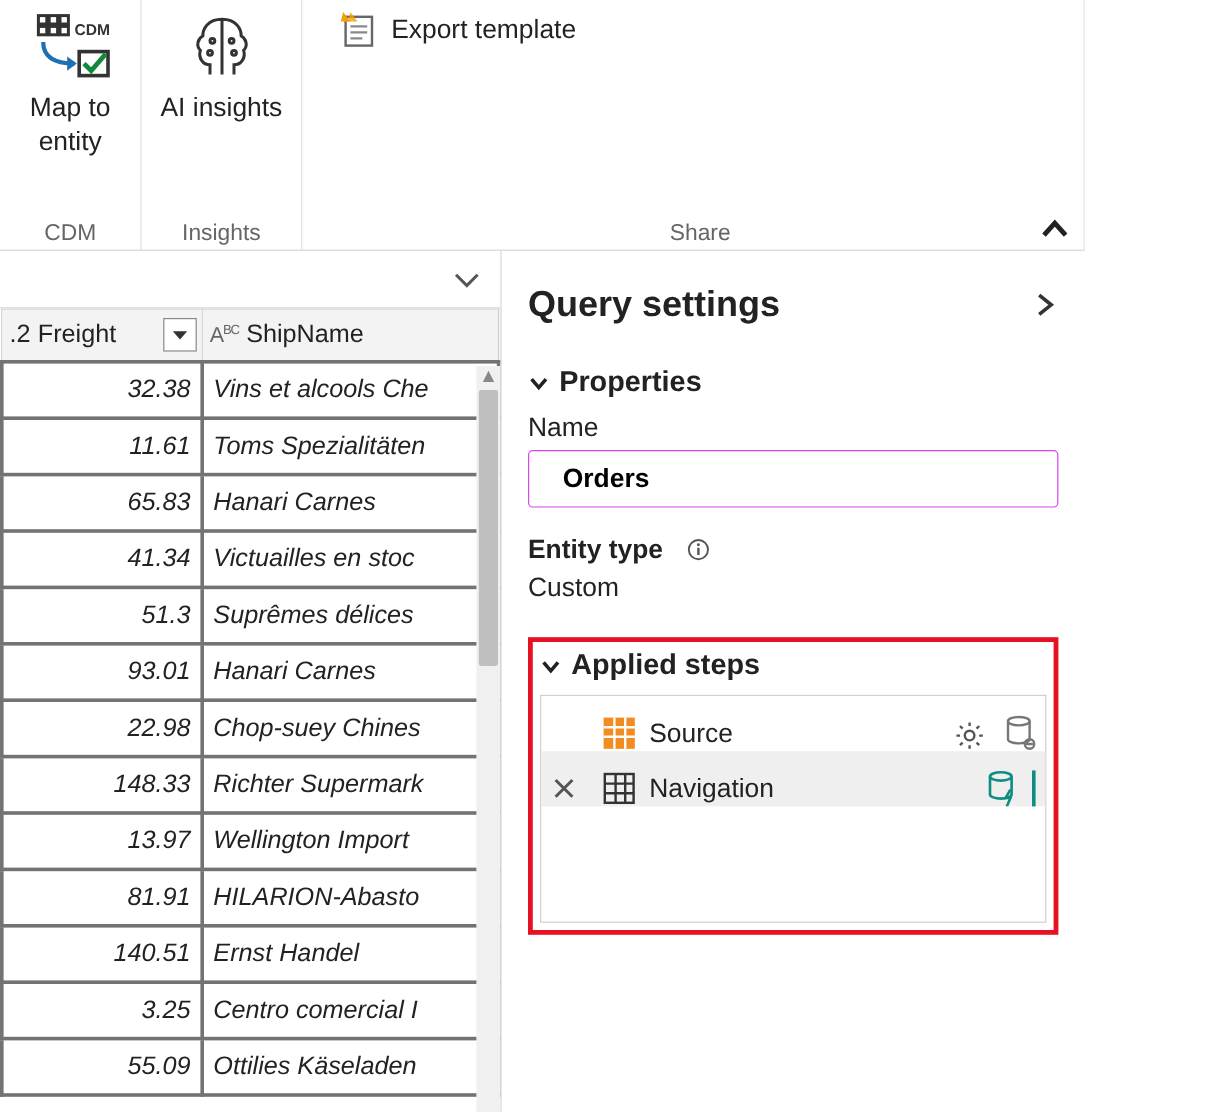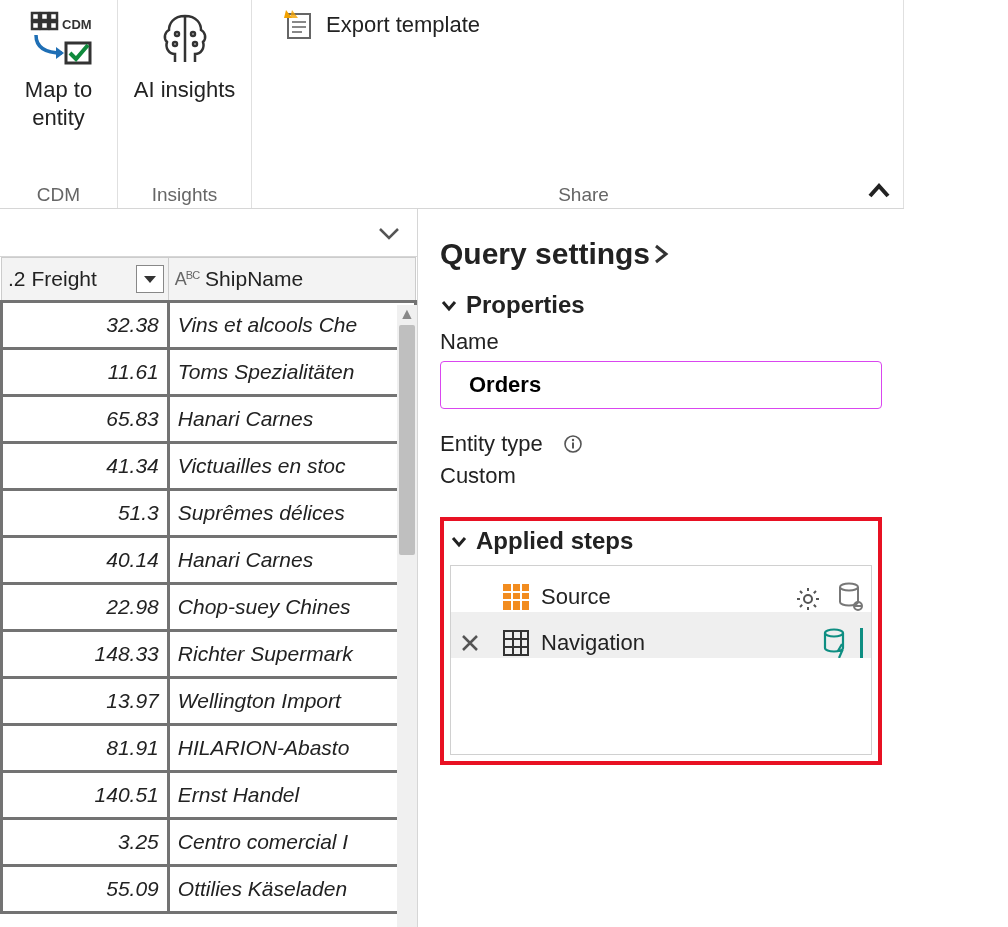--- a/index.html
+++ b/index.html
@@ -36,27 +36,27 @@
   table.data td { border: 3px solid #737373; padding: 6px 8px; font-size: 21px; height: 47px; white-space: nowrap; overflow: hidden; text-overflow: clip; font-style: italic; }
   table.data col.freight { width: 166px; }
   table.data col.shipname { width: 246px; }
   td.freight-cell { text-align: right; font-style: italic; }
   .vscroll { position: absolute; right: 0; top: 48px; width: 20px; bottom: 0; background: #f0f0f0; }
   .vscroll .thumb { position: absolute; left: 2px; right: 2px; top: 20px; height: 230px; background: #bfbfbf; border-radius: 2px; }
   .vscroll .arrow { position: absolute; left: 0; right: 0; height: 18px; display:flex; align-items:center; justify-content:center; color:#888; }
   .vscroll .arrow.up { top: 0; }
 
   
-  .settings-header { display: flex; align-items: center; margin: 18px 0 20px 0; }
+  .settings-header { display: flex; align-items: center; justify-content: space-between; margin: 18px 0 34px 0; }
   .settings-header h1 { font-size: 30px; font-weight: 700; margin: 0; }
   .sect-head { display: flex; align-items: center; gap: 8px; font-size: 24px; font-weight: 700; margin-bottom: 10px; cursor: pointer; }
   .field-label { font-size: 22px; margin: 10px 0 6px 0; }
   .text-input { width: 100%; font-size: 22px; padding: 10px 28px; border: 1px solid #d946ef; border-radius: 4px; font-weight: bold; }
   .entity-row { margin-top: 22px; }
-  .entity-row .hdr { font-size: 22px; font-weight: 400; display: flex; align-items: center; gap: 20px;}
+  .entity-row .hdr { font-size: 22px; font-weight: 700; display: flex; align-items: center; gap: 20px;}
   .entity-row .val { font-size: 22px; margin-top: 6px; }
 
   .steps-box { margin-top: 28px; border: 4px solid #e81123; padding: 6px 6px 6px 6px; }
   .steps-list { border: 1px solid #d0d0d0; margin-top: 8px; min-height: 190px; }
   .step { display: flex; align-items: flex-end; height: 46px; padding: 0 8px; gap: 10px; font-size: 22px; }
   .step.selected { background: #efefef; }
   .step .left { display: flex; align-items: center; gap: 10px; }
   .step .spacer { flex: 1; }
   .step .del { visibility: hidden; }
   .step.selected .del { visibility: visible; }
@@ -192,21 +192,21 @@
               </tr>
             <tr>
                 <td class="freight-cell">41.34</td>
                 <td>Victuailles en stoc</td>
               </tr>
             <tr>
                 <td class="freight-cell">51.3</td>
                 <td>Suprêmes délices</td>
               </tr>
             <tr>
-                <td class="freight-cell">40.14</td>
+                <td class="freight-cell">93.01</td>
                 <td>Hanari Carnes</td>
               </tr>
             <tr>
                 <td class="freight-cell">22.98</td>
                 <td>Chop-suey Chines</td>
               </tr>
             <tr>
                 <td class="freight-cell">148.33</td>
                 <td>Richter Supermark</td>
               </tr>

